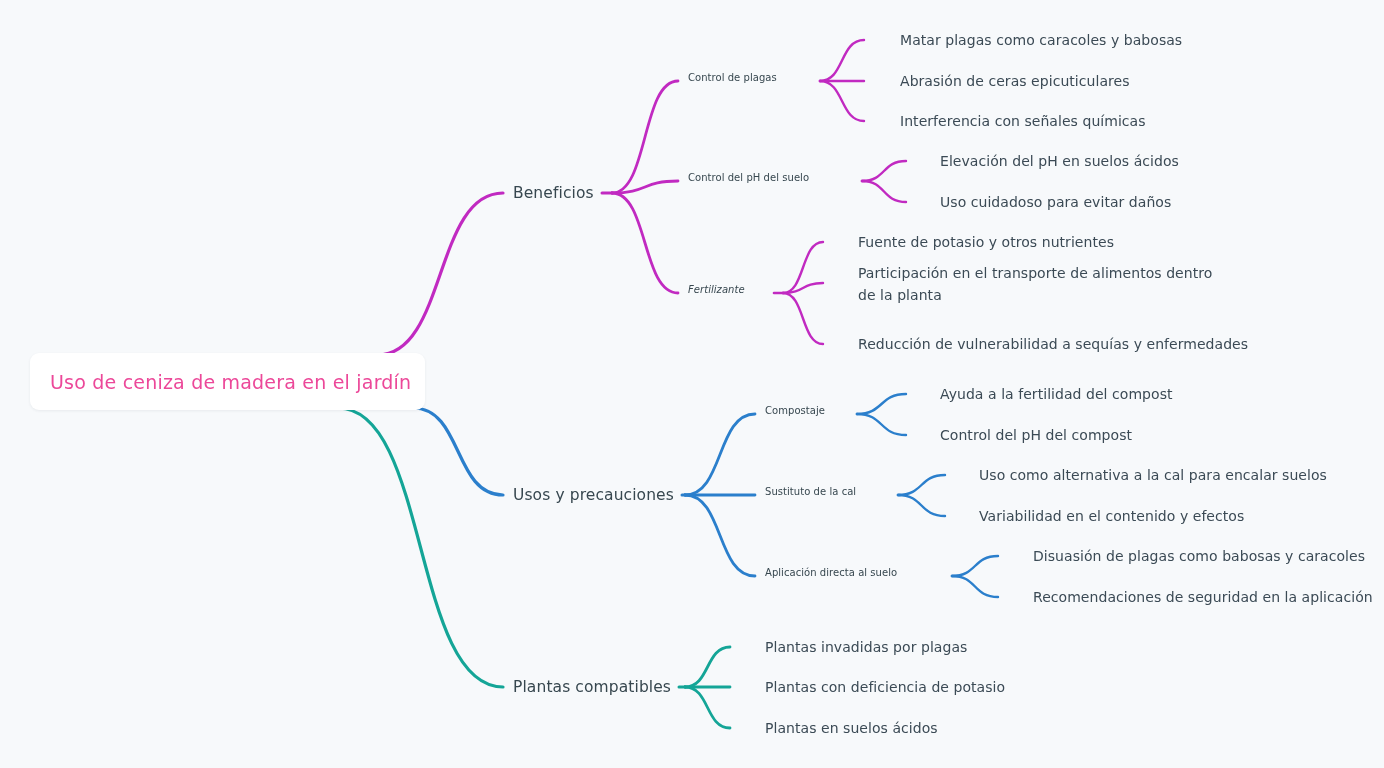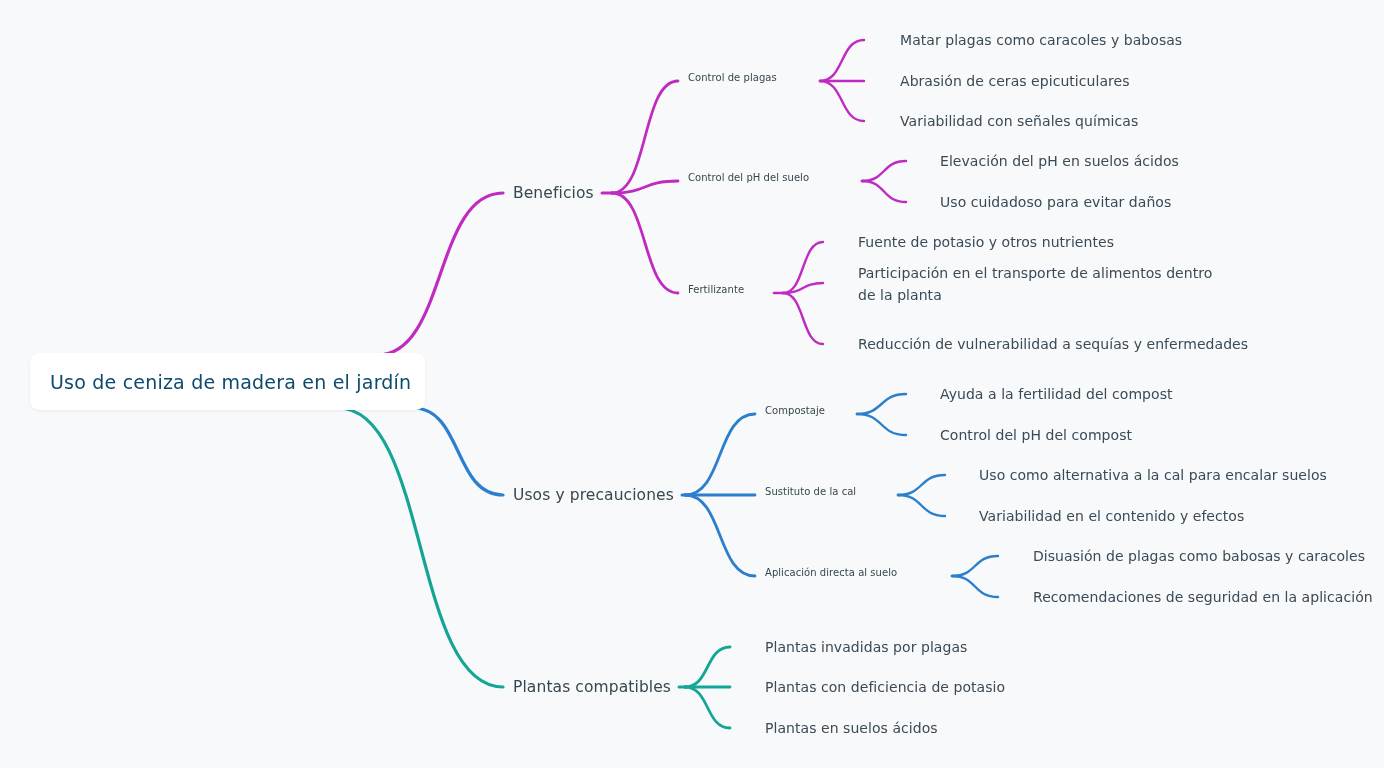--- a/index.html
+++ b/index.html
@@ -35,21 +35,21 @@
     background: #ffffff;
     border-radius: 9px;
     box-shadow: 0 1px 3px rgba(30, 45, 60, 0.07);
     display: flex;
     align-items: center;
     justify-content: flex-start;
     padding: 0 20px;
     box-sizing: border-box;
     font-size: 19px;
     letter-spacing: 0.2px;
-    color: #0c4a6e;
+    color: #ec4899;
   }
   .branch-node {
     font-size: 15.5px;
     letter-spacing: 0.1px;
     line-height: 1.25;
   }
   .sub-node {
     font-size: 10px;
     letter-spacing: 0.05px;
     line-height: 1.25;
@@ -108,25 +108,25 @@
       <path d="M 685 687 C 709.75 687, 705.25 647, 730 647" fill="none" stroke="#14a597" stroke-width="2.8" stroke-linecap="round"></path>
       <path d="M 685 687 C 709.75 687, 705.25 687, 730 687" fill="none" stroke="#14a597" stroke-width="2.8" stroke-linecap="round"></path>
       <path d="M 685 687 C 709.75 687, 705.25 728, 730 728" fill="none" stroke="#14a597" stroke-width="2.8" stroke-linecap="round"></path>
     </svg>
   <div id="nodes">
       <div class="node root-node" style="left: 30px; top: 353px; width: 395px; height: 57px;">Uso de ceniza de madera en el jardín</div>
       <div class="node right branch-node" style="left: 513px; top: 183.5px;">Beneficios</div>
       <div class="node right sub-node" style="left: 688px; top: 72px;">Control de plagas</div>
       <div class="node right leaf-node" style="left: 900px; top: 30px;">Matar plagas como caracoles y babosas</div>
       <div class="node right leaf-node" style="left: 900px; top: 71px;">Abrasión de ceras epicuticulares</div>
-      <div class="node right leaf-node" style="left: 900px; top: 111px;">Variabilidad con señales químicas</div>
+      <div class="node right leaf-node" style="left: 900px; top: 111px;">Interferencia con señales químicas</div>
       <div class="node right sub-node" style="left: 688px; top: 172px;">Control del pH del suelo</div>
       <div class="node right leaf-node" style="left: 940px; top: 151px;">Elevación del pH en suelos ácidos</div>
       <div class="node right leaf-node" style="left: 940px; top: 192px;">Uso cuidadoso para evitar daños</div>
-      <div class="node right sub-node" style="left: 688px; top: 284px;">Fertilizante</div>
+      <div class="node right sub-node" style="left: 688px; top: 284px; font-style: italic;">Fertilizante</div>
       <div class="node right leaf-node" style="left: 858px; top: 232px;">Fuente de potasio y otros nutrientes</div>
       <div class="node right leaf-node wrap" style="left: 858px; top: 263px;">Participación en el transporte de alimentos dentro de la planta</div>
       <div class="node right leaf-node" style="left: 858px; top: 334px;">Reducción de vulnerabilidad a sequías y enfermedades</div>
       <div class="node right branch-node" style="left: 513px; top: 485.5px;">Usos y precauciones</div>
       <div class="node right sub-node" style="left: 765px; top: 405px;">Compostaje</div>
       <div class="node right leaf-node" style="left: 940px; top: 384px;">Ayuda a la fertilidad del compost</div>
       <div class="node right leaf-node" style="left: 940px; top: 425px;">Control del pH del compost</div>
       <div class="node right sub-node" style="left: 765px; top: 486px;">Sustituto de la cal</div>
       <div class="node right leaf-node" style="left: 979px; top: 465px;">Uso como alternativa a la cal para encalar suelos</div>
       <div class="node right leaf-node" style="left: 979px; top: 506px;">Variabilidad en el contenido y efectos</div>

